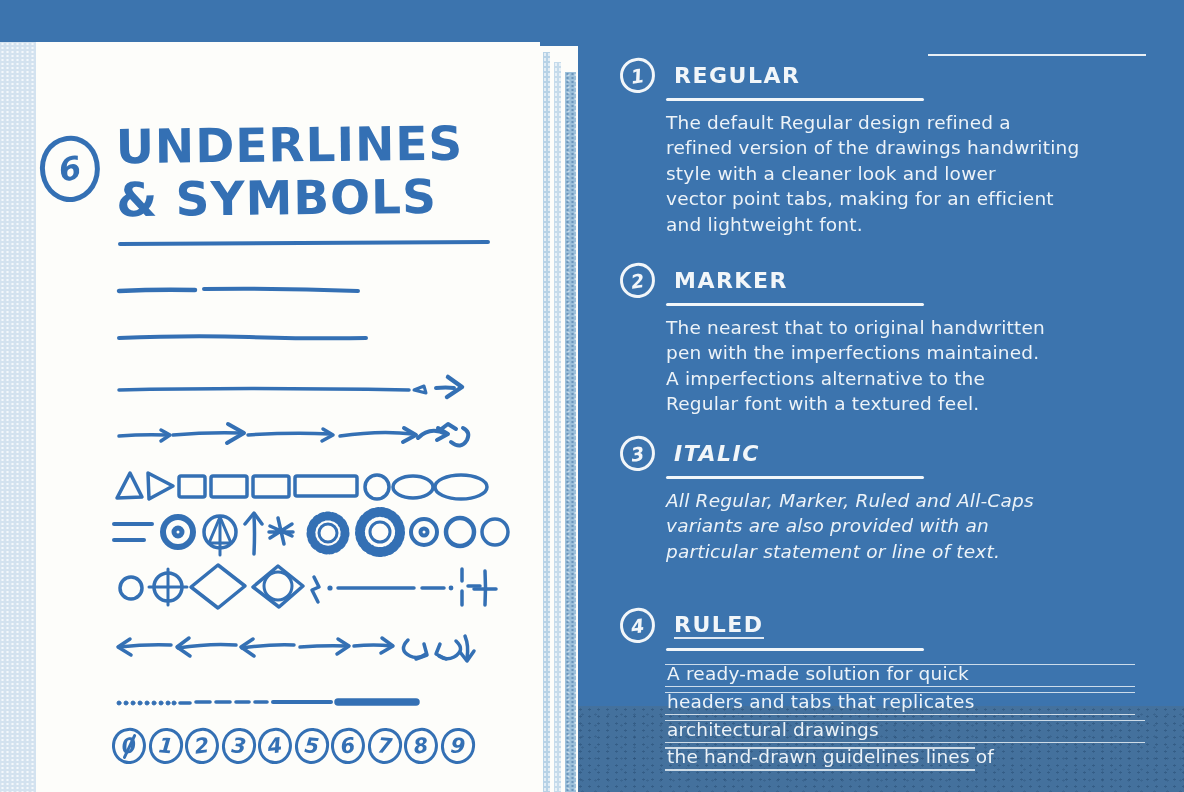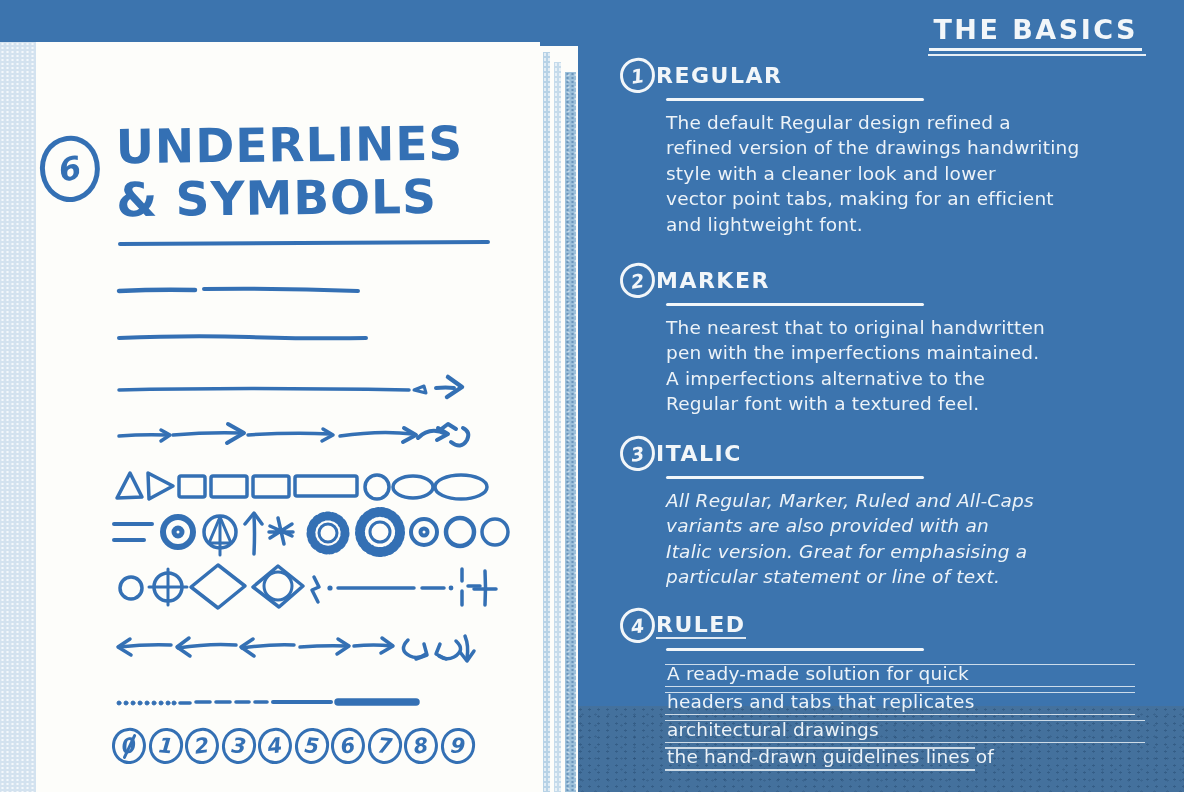--- a/index.html
+++ b/index.html
@@ -87,24 +87,24 @@
   }
   .section{position:absolute; left:620px; width:522px; z-index:3; color:#edf3f8;}
   .sec-head{display:flex; align-items:center;}
   .num-badge{
     width:29px; height:29px; border:3px solid #f2f6f9; border-radius:50% 47% 51% 49%;
     font-size:19px; font-weight:bold; font-style:italic; color:#f2f6f9;
     display:flex; align-items:center; justify-content:center;
     transform:rotate(-8deg); flex:0 0 auto;
   }
   .sec-title{
-    margin-left:1px; font-size:22px; font-weight:bold; letter-spacing:1.5px;
+    margin-left:19px; font-size:22px; font-weight:bold; letter-spacing:1.5px;
     color:#f2f6f9;
   }
-  .sec-title.italic{}
+  .sec-title.italic{font-style:italic;}
   .sec-title.ruled-title{border-bottom:2px solid rgba(242,246,249,.9); padding-bottom:0;}
   .sec-rule{margin:5px 0 0 46px; width:258px; height:3px; background:#f2f6f9; border-radius:2px;}
   .sec-body{margin:9px 0 0 46px; font-size:18.5px; line-height:25.4px; letter-spacing:.2px;}
   
   .ruled .sec-body{line-height:25.8px;margin-left:47px;}
   .ruled-line{position:relative; padding:1px 0;}
   .ruled-line::before,.ruled-line::after{
     content:""; position:absolute; left:-2px; height:1.4px;
     background:rgba(240,246,250,.8);
   }
@@ -278,21 +278,20 @@
       <span class="digit-badge">9</span>
     </div>
   </div>
 
   <div class="page-edges">
     <div class="edge-stripe s1"></div>
     <div class="edge-stripe s2"></div>
     <div class="edge-stripe s3"></div>
   </div>
 
-  <div class="the-basics">THE BASICS</div>
   <div class="the-basics-rule"></div>
 
   <div class="section" style="top:58px;">
     <div class="sec-head">
       <span class="num-badge">1</span>
       <span class="sec-title">REGULAR</span>
     </div>
     <div class="sec-rule"></div>
     <div class="sec-body">
       <div>The default Regular design refined a</div>
@@ -319,21 +318,20 @@
 
   <div class="section" style="top:436px;">
     <div class="sec-head">
       <span class="num-badge">3</span>
       <span class="sec-title italic">ITALIC</span>
     </div>
     <div class="sec-rule"></div>
     <div class="sec-body" style="font-style:italic;">
       <div>All Regular, Marker, Ruled and All-Caps</div>
       <div>variants are also provided with an</div>
-      <div>Italic version. Great for emphasising a</div>
       <div>particular statement or line of text.</div>
     </div>
   </div>
 
   <div class="section ruled" style="top:608px;">
     <div class="sec-head">
       <span class="num-badge">4</span>
       <span class="sec-title ruled-title">RULED</span>
     </div>
     <div class="sec-rule"></div>

